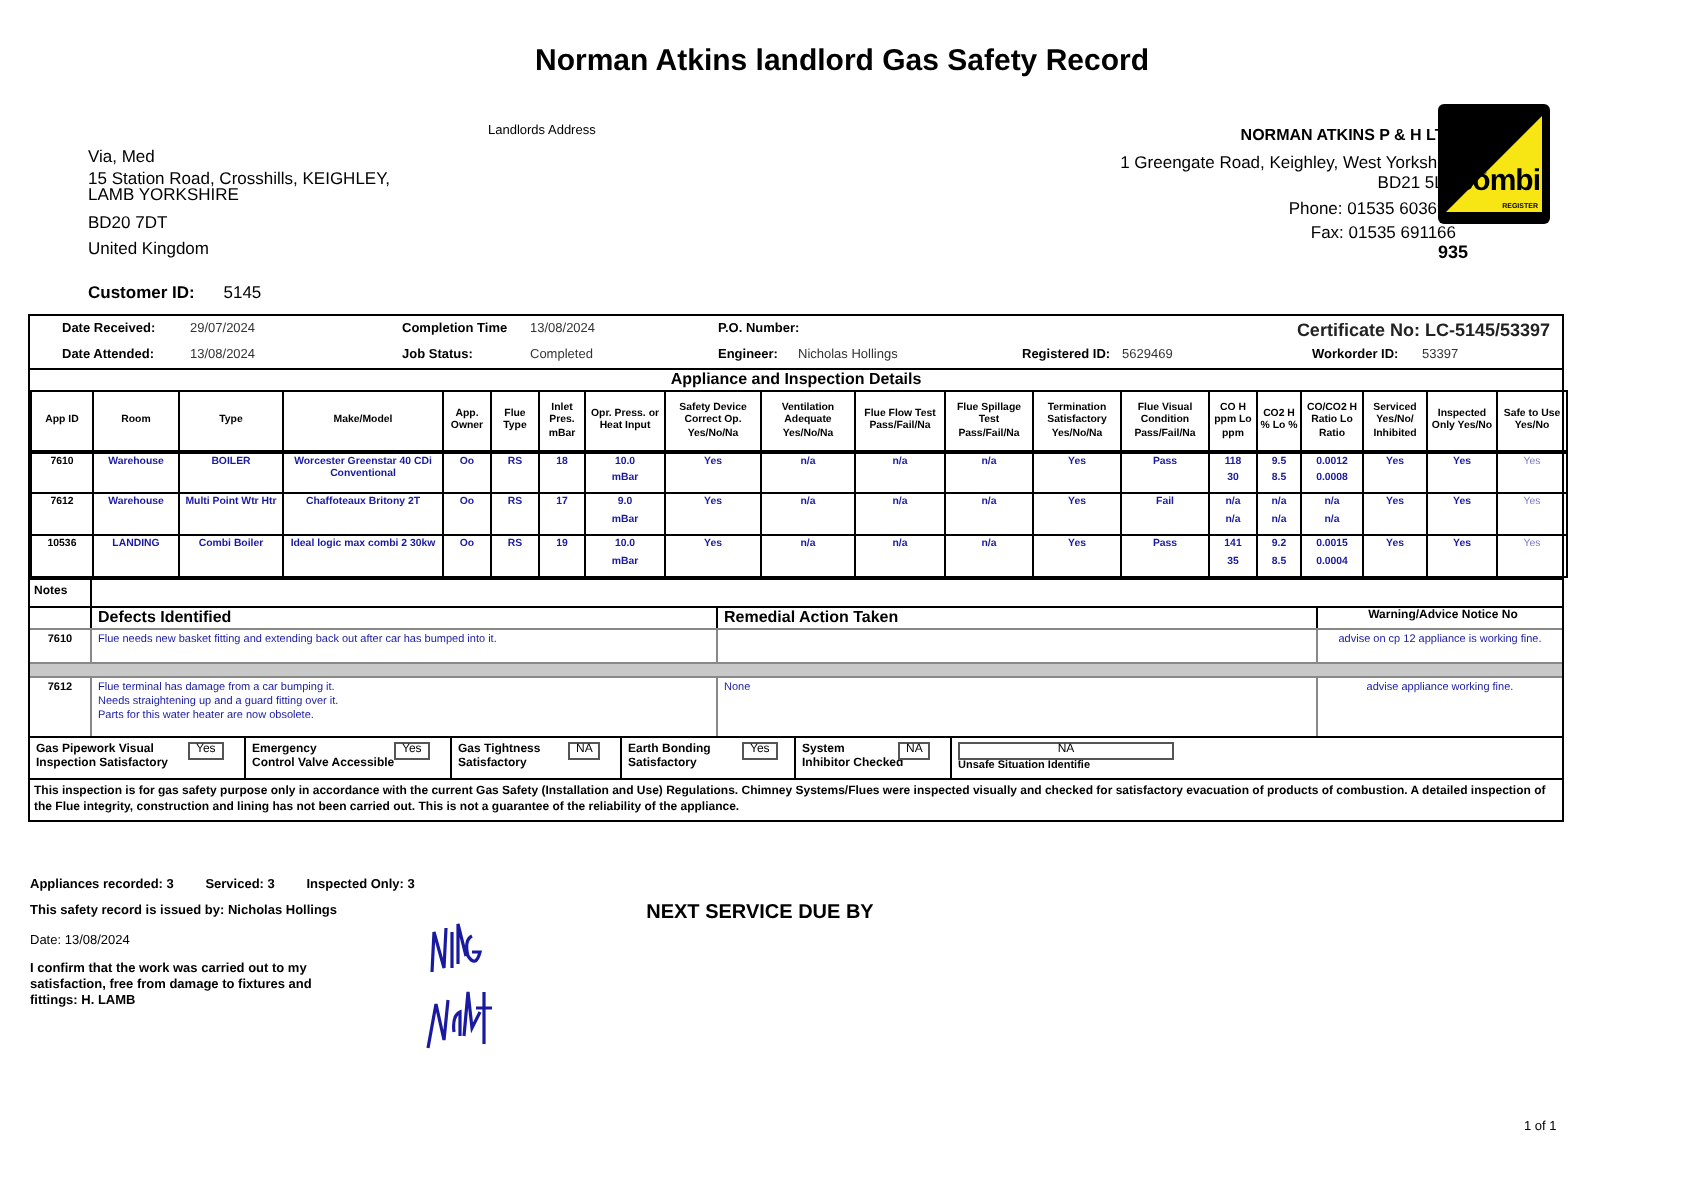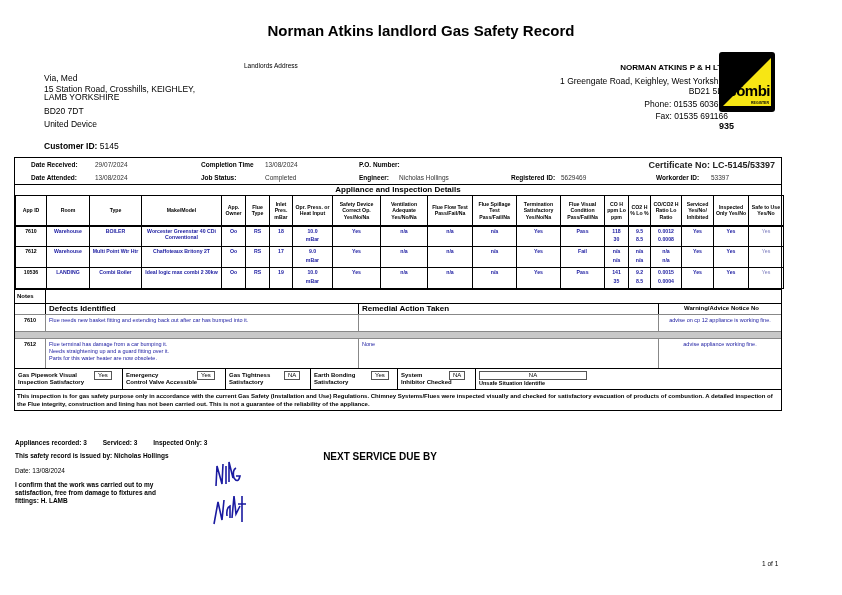--- a/index.html
+++ b/index.html
@@ -4,21 +4,21 @@
 <style>
   * { box-sizing: border-box; margin: 0; padding: 0; }
   html, body { width: 842px; height: 595px; background: #fff; overflow: hidden; }
   body { position: relative; font-family: "Liberation Sans", sans-serif; color: #000; }
   .abs { position: absolute; }
   .title { left: 0; width: 842px; top: 22px; text-align: center; font-size: 15px; font-weight: bold; }
   .landlord-label { left: 244px; top: 62px; font-size: 6.5px; }
   .cust-addr { left: 44px; top: 73px; font-size: 8.5px; line-height: 10.5px; }
   .cust-addr div { white-space: nowrap; }
   .cust-id { left: 44px; top: 141px; font-size: 8.5px; font-weight: bold; }
-  .cust-id span.v { font-weight: normal; }
+  .cust-id span.v { font-weight: normal; margin-left: 12px; }
   .company { right: 114px; top: 61px; text-align: right; font-size: 8.5px; line-height: 13.5px; }
   .company .name { font-weight: bold; font-size: 8px; }
   .logo { left: 719px; top: 52px; width: 56px; height: 60px; background: #000; border-radius: 3px; overflow: hidden; }
   .logo .tri { position: absolute; left: 4px; top: 6px; width: 48px; height: 48px; background: #f7e614; clip-path: polygon(100% 0, 100% 100%, 0 100%); }
   .logo .safe { position: absolute; right: 5px; top: 30px; font-size: 15px; font-weight: bold; color: #000; letter-spacing: -0.5px; }
   .logo .reg { position: absolute; right: 6px; top: 49px; font-size: 3.5px; font-weight: bold; }
   .logo .gas { position: absolute; left: 18px; top: 32px; font-size: 3px; }
   .logo-num { left: 719px; width: 56px; top: 121px; font-size: 9px; font-weight: bold; }
 
   .frame { left: 14px; top: 157px; width: 768px; border: 1px solid #000; }
@@ -66,21 +66,21 @@
 <body>
 
 <div class="abs title">Norman Atkins landlord Gas Safety Record</div>
 <div class="abs landlord-label">Landlords Address</div>
 
 <div class="abs cust-addr">
   <div>Via, Med</div>
   <div>15 Station Road, Crosshills, KEIGHLEY,</div>
   <div style="margin-top:-2px">LAMB YORKSHIRE</div>
   <div style="margin-top:3px">BD20 7DT</div>
-  <div style="margin-top:3px">United Device</div>
+  <div style="margin-top:3px">United Kingdom</div>
 </div>
 <div class="abs cust-id">
   <span>Customer ID:</span>
   <span class="v">5145</span>
 </div>
 
 <div class="abs company">
   <div class="name">NORMAN ATKINS P &amp; H LTD</div>
   <div>1 Greengate Road, Keighley, West Yorkshire</div>
   <div style="margin-top:-3px">BD21 5LH</div>

